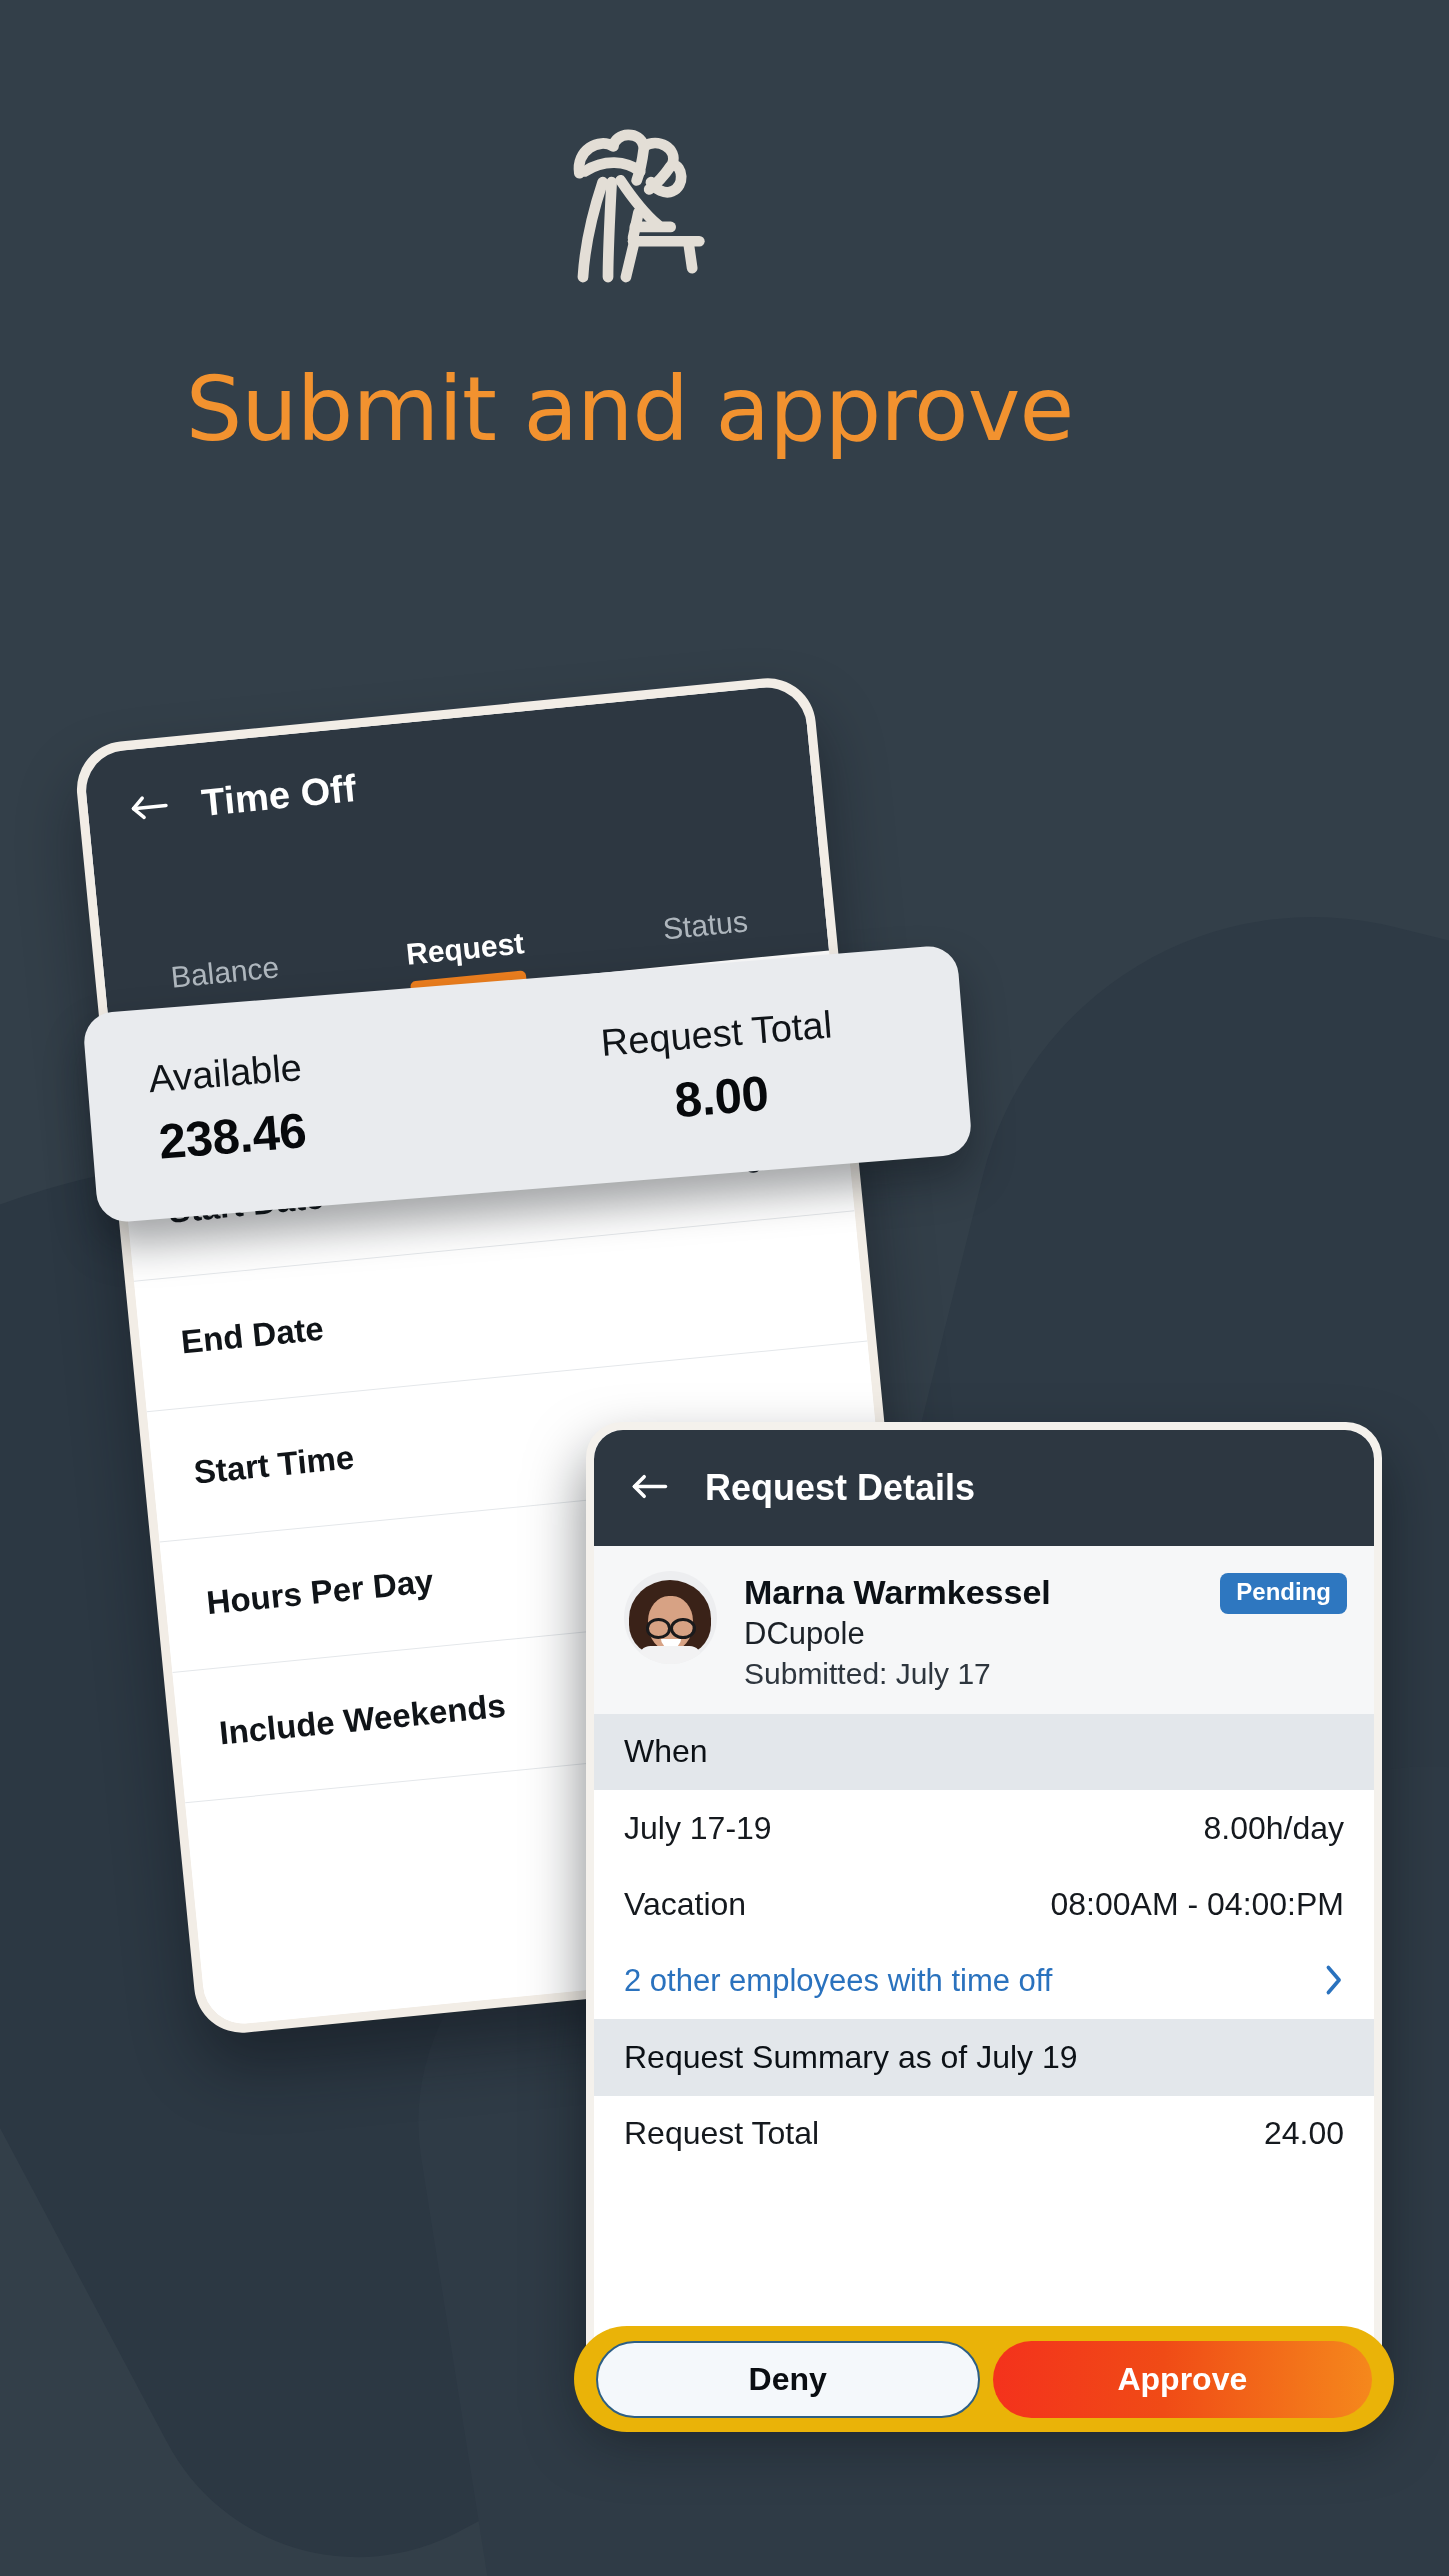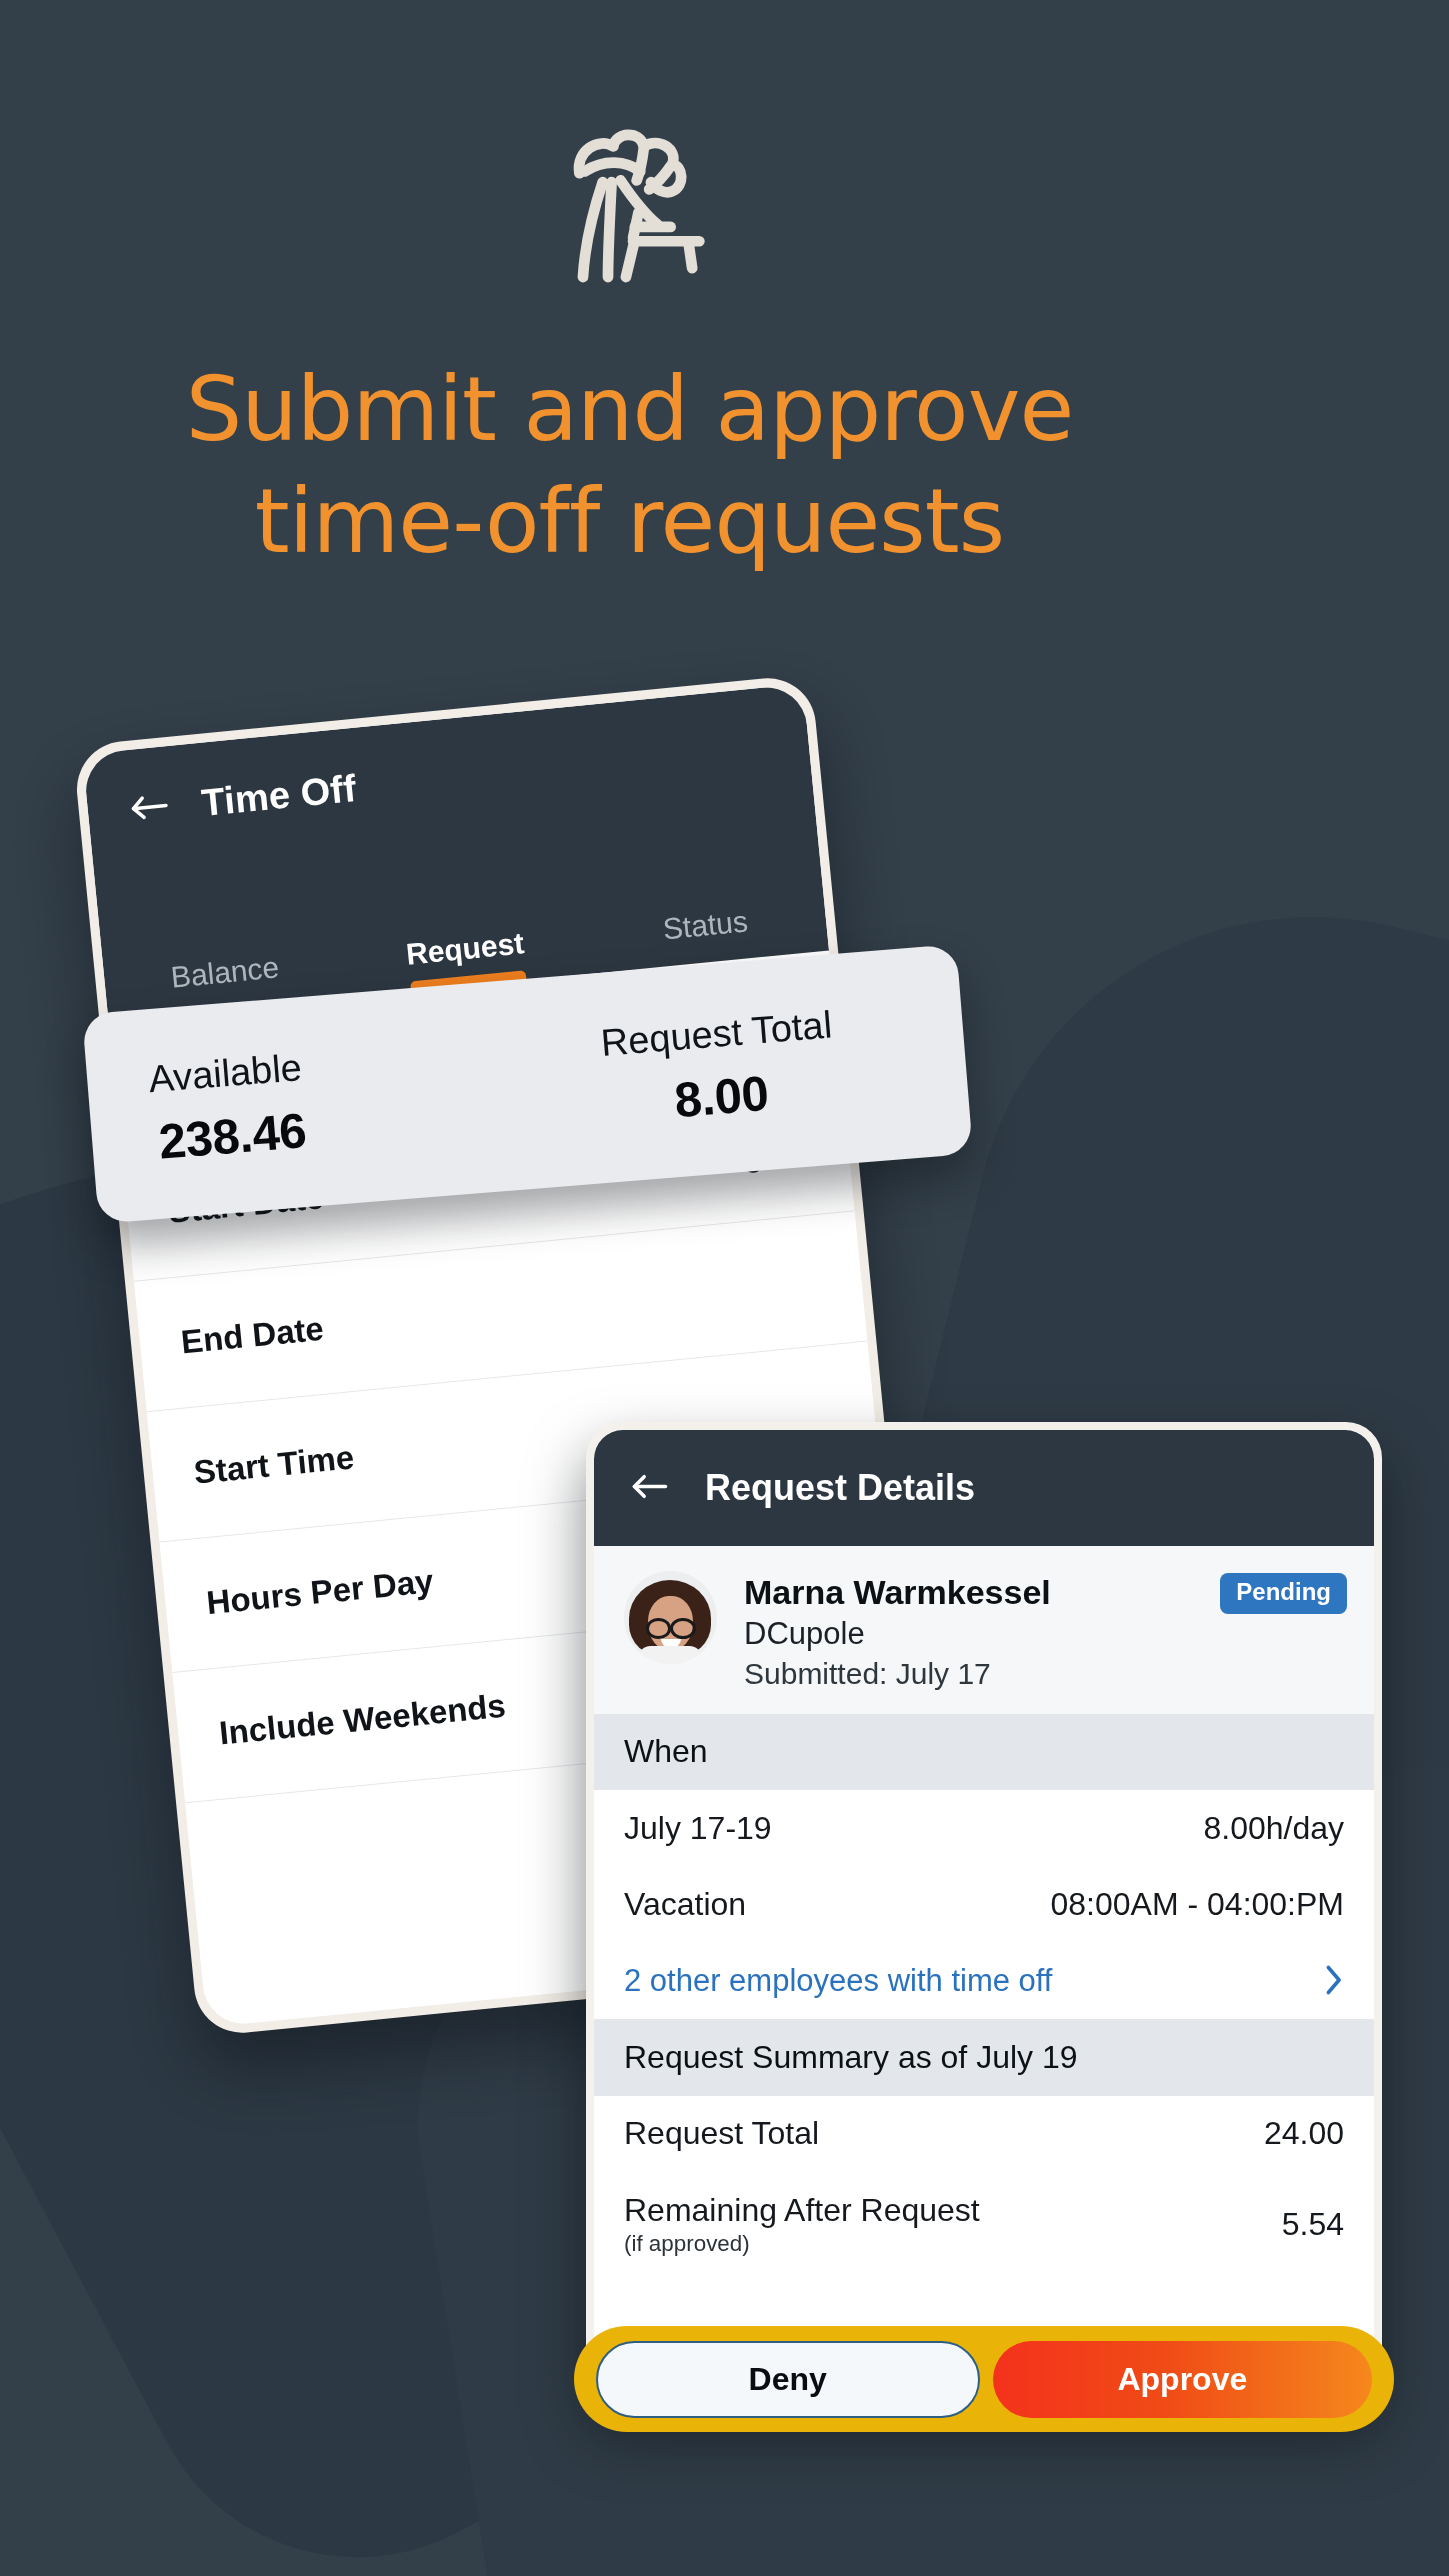--- a/index.html
+++ b/index.html
@@ -275,21 +275,20 @@
 
       <path d="M130 118 L124 146"></path>
       <path d="M126 134 L166 134"></path>
       <path d="M124 150 L198 150"></path>
       <path d="M126 148 L116 190"></path>
       <path name="chair-leg" d="M186 152 L190 180"></path>
     </svg>
   </div>
   <div class="hero-title">
     <span>Submit and approve</span>
-    <span>time-off requests</span>
   </div>
 </div>
 
 <div class="phone1">
   <div class="p1-screen">
     <div class="p1-header">
       <div class="p1-titlebar">
         <span class="back-arrow">
           <svg width="41" height="30" viewBox="0 0 46 34" fill="none" stroke="#ffffff" stroke-width="4" stroke-linecap="round" stroke-linejoin="round">
             <path d="M42 17 H5"></path>
@@ -392,27 +391,20 @@
         </svg>
       </span>
     </div>
 
     <div class="p2-section">Request Summary as of July 19</div>
 
     <div class="p2-row">
       <span class="p2-row-l">Request Total</span>
       <span class="p2-row-r">24.00</span>
     </div>
-    <div class="p2-row">
-      <span class="p2-row-l">
-        <span>Remaining After Request</span>
-        <span class="p2-sub">(if approved)</span>
-      </span>
-      <span class="p2-row-r">5.54</span>
-    </div>
 
   </div>
 
   <div class="p2-actions">
     <div class="btn btn-deny">Deny</div>
     <div class="btn btn-approve">Approve</div>
   </div>
 </div>
 
 

